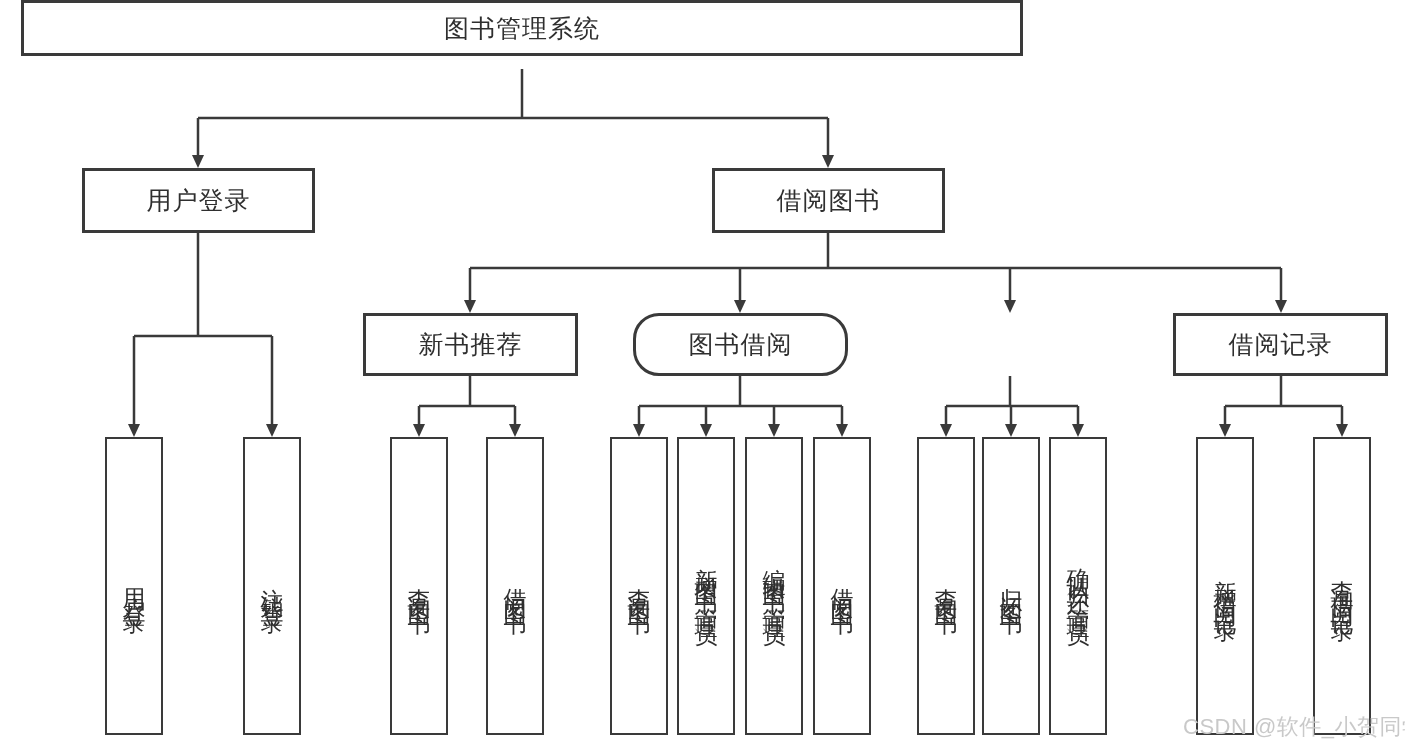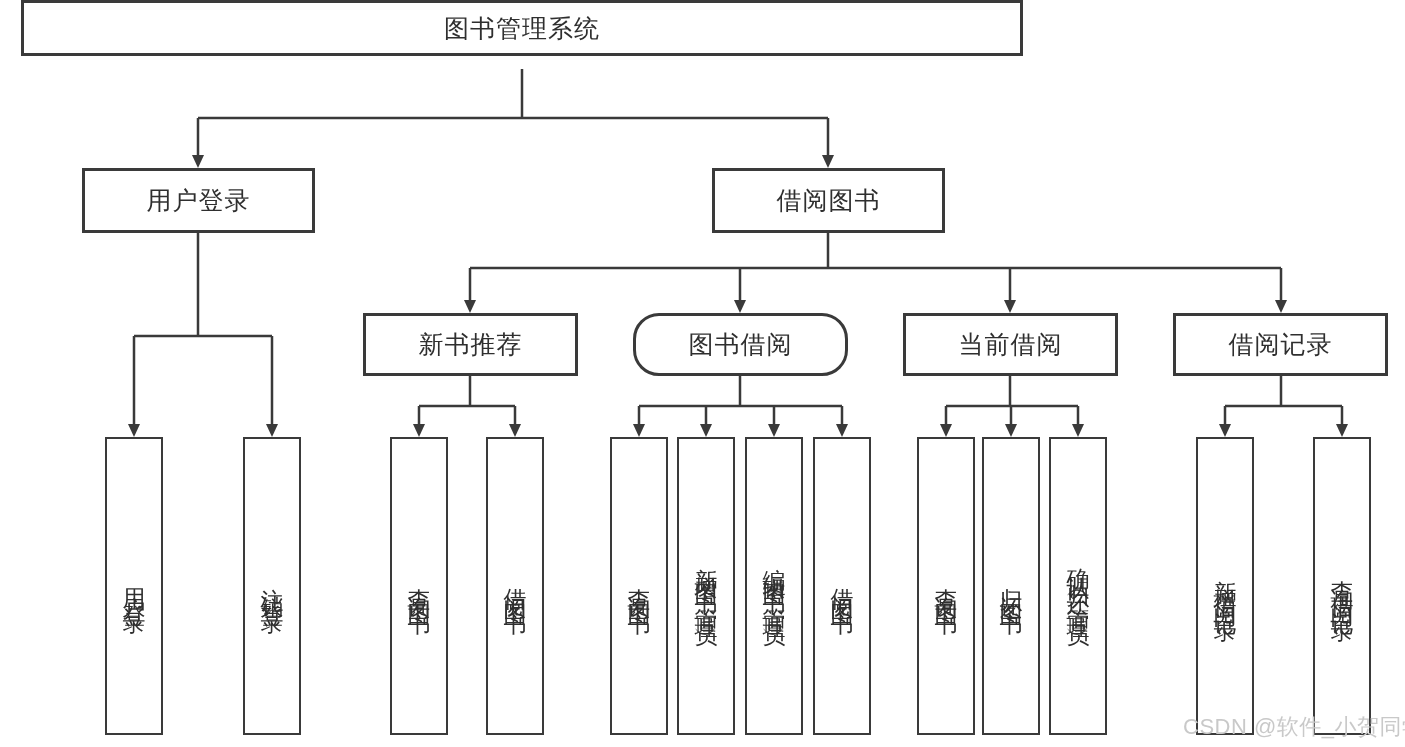--- a/index.html
+++ b/index.html
@@ -95,23 +95,20 @@
   <div class="node l2" style="left:712px;">
     <span class="h-label">借阅图书</span>
   </div>
 
   <div class="node l3" style="left:363px;">
     <span class="h-label">新书推荐</span>
   </div>
   <div class="node l3" style="left:633px;border-radius:26px;">
     <span class="h-label">图书借阅</span>
   </div>
-  <div class="node l3" style="left:903px;">
-    <span class="h-label">当前借阅</span>
-  </div>
   <div class="node l3" style="left:1173px;">
     <span class="h-label">借阅记录</span>
   </div>
 
   <div class="node leaf" style="left:105px;">
     <span class="v-label">用户登录</span>
   </div>
   <div class="node leaf" style="left:243px;">
     <span class="v-label">注销登录</span>
   </div>

